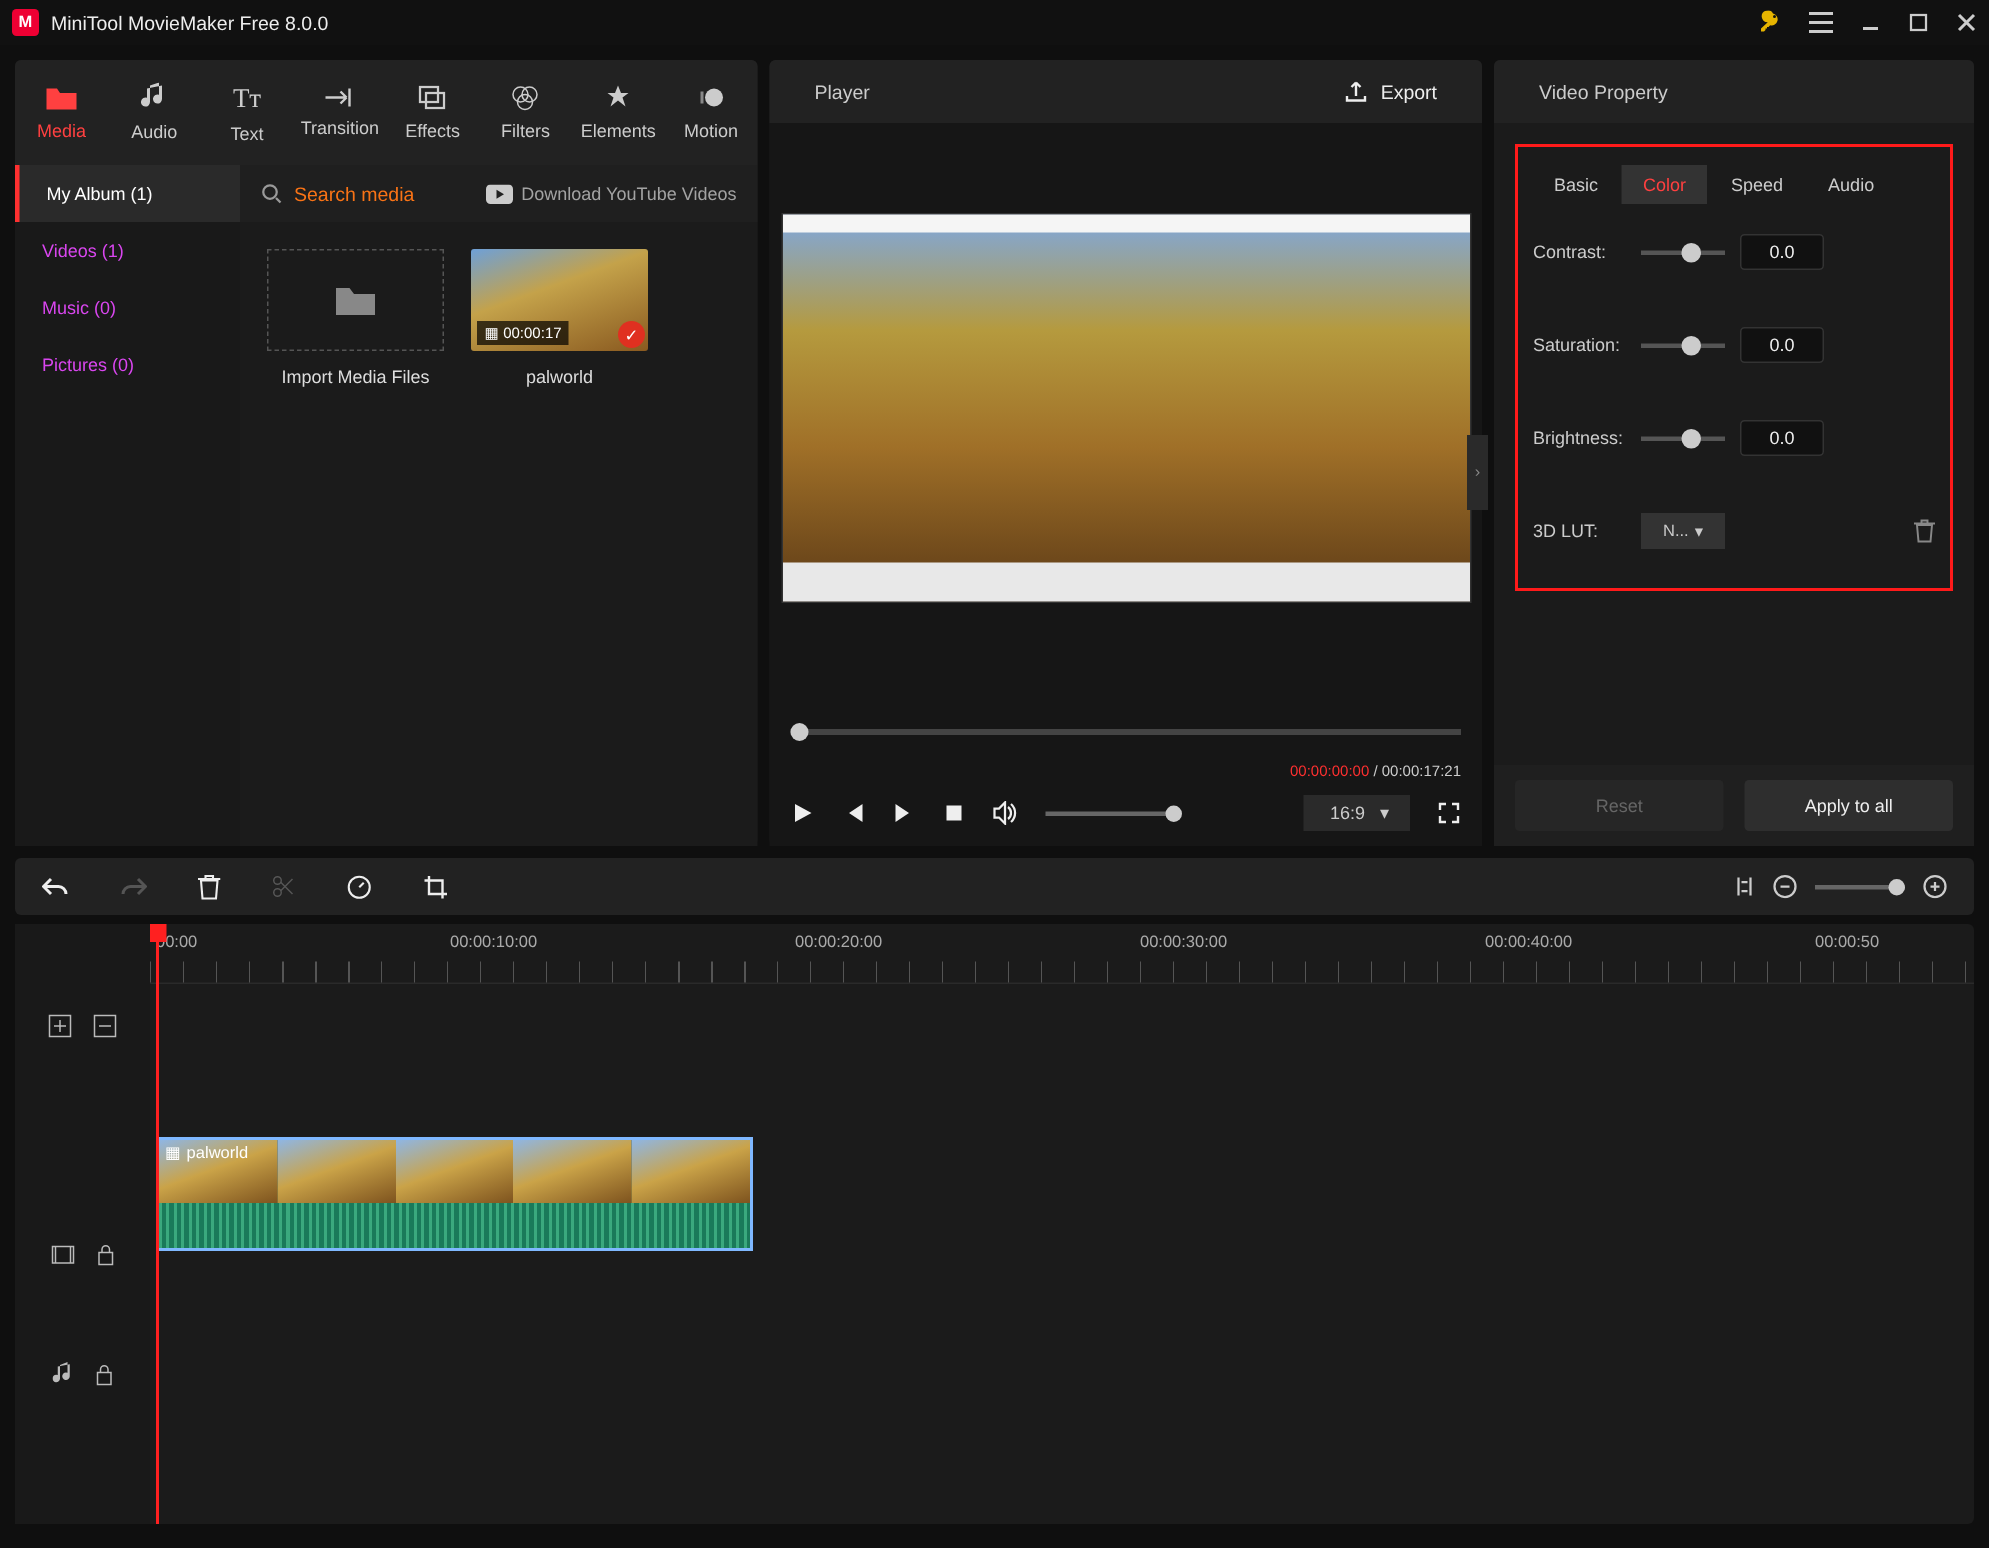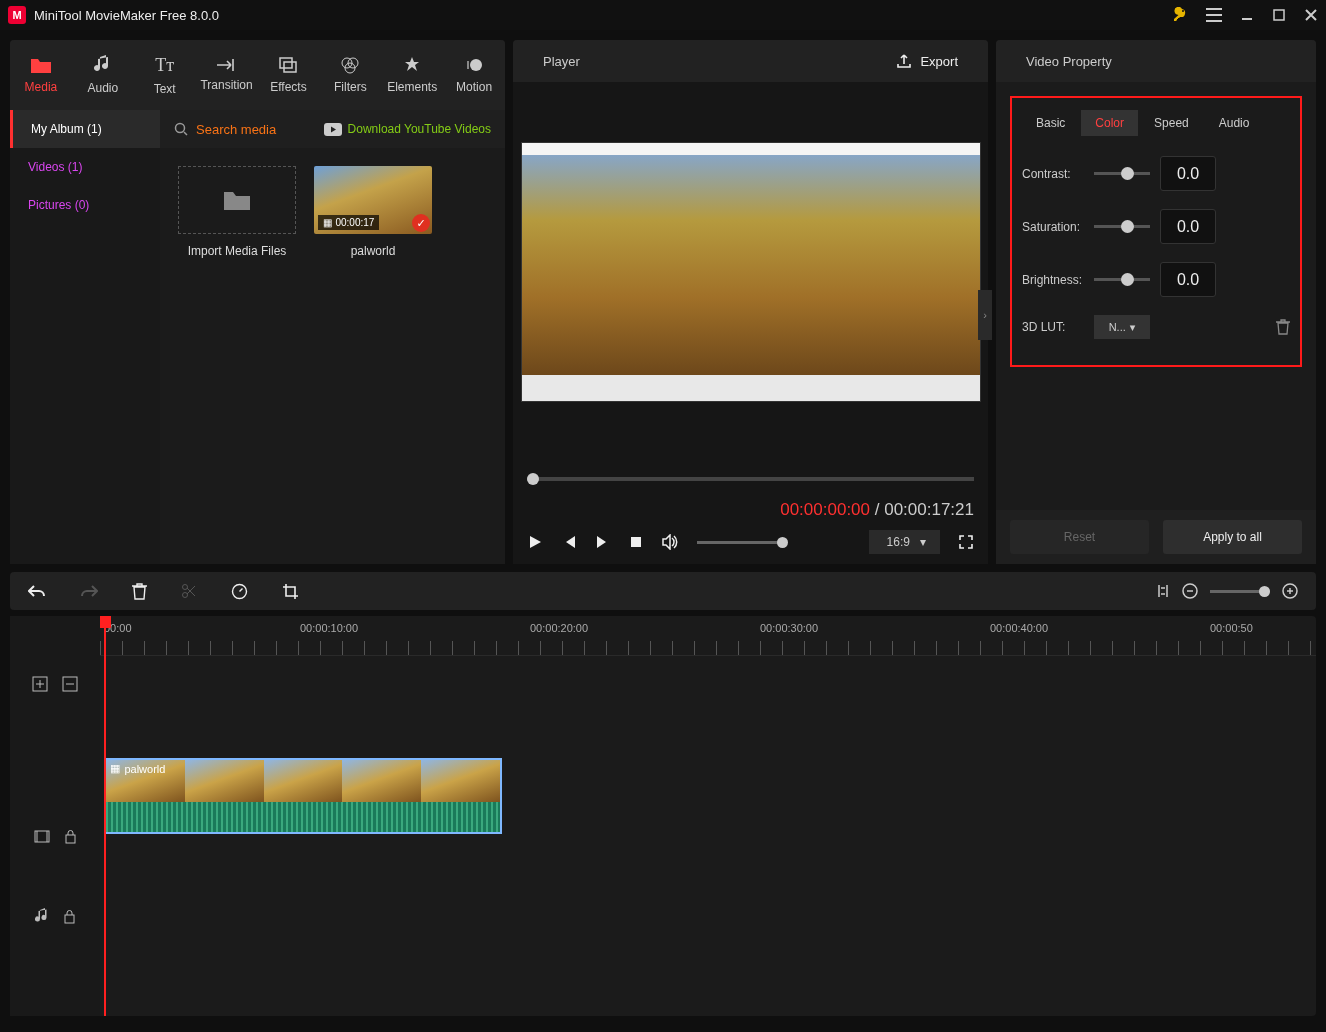--- a/index.html
+++ b/index.html
@@ -23,62 +23,62 @@
 .media-tab { flex:1; display:flex; flex-direction:column; align-items:center; justify-content:center; gap:6px; color:#ccc; cursor:pointer; font-size:12px;}
 .media-tab.active { color:#ff4040; }
 .media-tab .mt-icon { font-size:18px; }
 .media-body { flex:1; display:flex; background:#1b1b1b;}
 .media-sidebar { width:150px; background:#191919; }
 .ms-item { padding:12px 18px; color:#d946ef; font-size:12px; cursor:pointer;}
 .ms-item.active { background:#2a2a2a; border-left:3px solid #ff3030; color:#fff;}
 .media-content { flex:1; display:flex; flex-direction:column;}
 .media-topbar { height:38px; display:flex; align-items:center; padding:0 14px; gap:8px; background:#1f1f1f;}
 .media-topbar .search { flex:1; display:flex; align-items:center; gap:8px; color:#f97316;}
-.media-topbar .dl { display:flex; align-items:center; gap:6px; color:#84cc16; font-size:12px; cursor:pointer;}
+.media-topbar .dl { display:flex; align-items:center; gap:6px; color:#a3a3a3; font-size:12px; cursor:pointer;}
 .media-grid { flex:1; padding:18px; display:flex; gap:18px; align-items:flex-start;}
 .thumb-box { display:flex; flex-direction:column; align-items:center; gap:10px;}
 .import-box { width:118px; height:68px; border:1px dashed #555; display:flex; align-items:center; justify-content:center; color:#aaa; font-size:22px; cursor:pointer;}
 .thumb-label { font-size:12px; color:#ddd;}
 .clip-thumb { width:118px; height:68px; background:linear-gradient(160deg,#6ea0d8 0%, #c4a24a 40%, #8a5a20 100%); position:relative; border-radius:2px;}
 .clip-thumb .badge { position:absolute; bottom:4px; left:4px; background:rgba(0,0,0,0.7); color:#fff; font-size:10px; padding:2px 5px; display:flex; align-items:center; gap:3px;}
 .clip-thumb .check { position:absolute; bottom:2px; right:2px; width:18px; height:18px; background:#e03020; border-radius:50%; color:#fff; display:flex; align-items:center; justify-content:center; font-size:11px;}
 
 
 .player-panel { width:475px; display:flex; flex-direction:column;}
 .panel-header { height:42px; display:flex; align-items:center; padding:0 30px; color:#ccc; font-size:13px; background:#222; border-radius:4px 4px 0 0;}
 .panel-header .spacer { flex:1;}
 .export-btn { display:flex; align-items:center; gap:8px; cursor:pointer; color:#eee;}
 .player-body { flex:1; background:#161616; display:flex; flex-direction:column; padding:0 0 10px 0; position:relative;}
 .preview { margin:60px auto 0 auto; width:460px; height:260px; background:linear-gradient(180deg,#7fa8e0 0%, #b59a3e 30%, #a07028 60%, #5c3a16 100%); position:relative; border:1px solid #333;}
 .preview::after { content:""; position:absolute; bottom:0; left:0; right:0; height:26px; background:#e8e8e8; }
 .preview .titlebar-mini { position:absolute; top:0; left:0; right:0; height:12px; background:#f5f5f5;}
 .p-controls { margin-top:auto; padding:0 14px;}
 .p-seek { height:4px; background:#444; margin:14px 0 8px 0; position:relative;}
 .p-seek .knob { position:absolute; left:0; top:-4px; width:12px; height:12px; background:#ccc; border-radius:50%;}
-.p-time { text-align:right; font-size:17px; color:#ccc;margin-top:19px;}
+.p-time { text-align:right; font-size:10px; color:#ccc;margin-top:19px;}
 .p-time .cur { color:#ff3030;}
 .p-buttons { display:flex; align-items:center; gap:18px; margin-top:10px;}
 .p-buttons .pb { color:#eee; cursor:pointer; font-size:15px;}
 .p-buttons .vol-track { width:90px; height:3px; background:#666; position:relative;}
 .p-buttons .vol-track::after { content:""; position:absolute; right:-1px; top:-4px; width:11px; height:11px; background:#ccc; border-radius:50%;}
 .p-buttons .asp { margin-left:auto; background:#2a2a2a; padding:5px 14px 5px 18px; font-size:12px; display:flex; align-items:center; gap:10px; cursor:pointer;}
 
 
 .prop-panel { flex:1; display:flex; flex-direction:column;}
 .prop-body { flex:1; padding:14px; display:flex; flex-direction:column;}
 .red-box { border:2px solid #ff1a1a; padding:12px 10px 26px 10px;}
 .prop-tabs { display:flex; gap:2px;}
 .prop-tab { padding:6px 14px; font-size:12px; color:#ccc; cursor:pointer;}
 .prop-tab.active { background:#333; color:#ff4040;}
-.prop-rows { margin-top:20px; display:flex; flex-direction:column; gap:18px;}
+.prop-rows { margin-top:20px; display:flex; flex-direction:column; gap:38px;}
 .prop-row { display:flex; align-items:center; gap:10px;}
 .prop-row .lbl { width:62px; font-size:12px; color:#ccc;}
 .slider { flex:0 0 56px; height:3px; background:#555; position:relative;}
 .slider .kb { position:absolute; left:48%; top:-5px; width:13px; height:13px; background:#ccc; border-radius:50%;}
-.valbox { width:56px; height:35px; background:#111; border:1px solid #333; border-radius:3px; color:#eee; font-size:16px; display:flex; align-items:center; justify-content:center;}
+.valbox { width:56px; height:24px; background:#111; border:1px solid #333; border-radius:3px; color:#eee; font-size:12px; display:flex; align-items:center; justify-content:center;}
 .sel { width:56px; height:24px; background:#333; display:flex; align-items:center; justify-content:center; gap:4px; font-size:11px; cursor:pointer;}
 .trash { color:#888; cursor:pointer;}
 .prop-footer { margin-top:auto; display:flex; gap:14px; padding:10px 14px; background:#1f1f1f;}
 .btn { flex:1; height:34px; display:flex; align-items:center; justify-content:center; background:#2e2e2e; color:#eee; font-size:12px; border-radius:3px; cursor:pointer;}
 .btn.disabled { color:#666; background:#262626; cursor:default;}
 
 
 .expand-handle { position:absolute; right:-4px; top:250px; width:14px; height:50px; background:#2a2a2a; display:flex; align-items:center; justify-content:center; color:#888; cursor:pointer; font-size:11px;}
 
 
@@ -217,20 +217,21 @@
               <path d="M3 5v8" stroke="#888" stroke-width="2"></path>
             </svg>
           </span>
         <span>Motion</span>
       </div>
     </div>
     <div class="media-body">
       <div class="media-sidebar">
         <div class="ms-item active">My Album (1)</div>
         <div class="ms-item">Videos (1)</div>
+        <div class="ms-item">Music (0)</div>
         <div class="ms-item">Pictures (0)</div>
       </div>
       <div class="media-content">
         <div class="media-topbar">
           <div class="search">
             <span>
                 <svg width="14" height="14" viewBox="0 0 14 14">
                   <circle cx="6" cy="6" r="4.5" fill="none" stroke="#999" stroke-width="1.5"></circle>
                   <path d="M10 10l3 3" stroke="#999" stroke-width="1.5"></path>
                 </svg>

